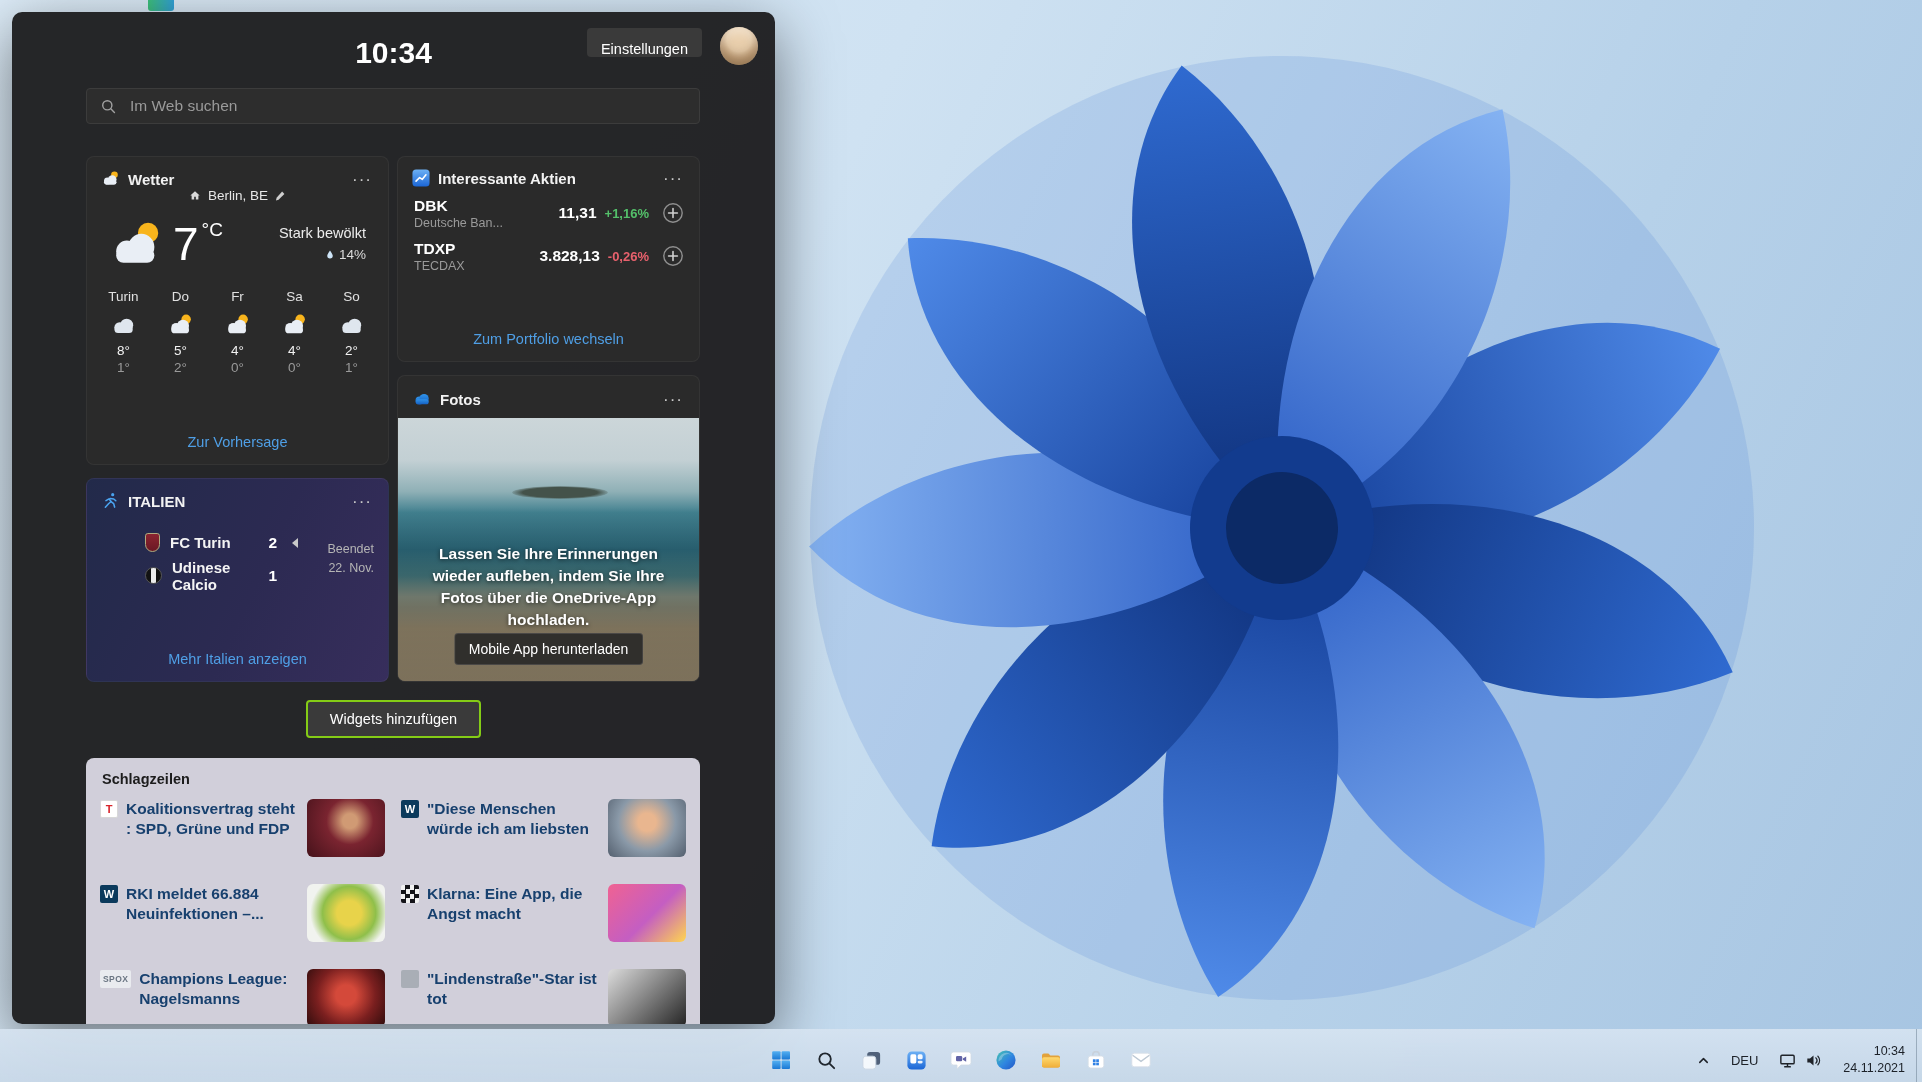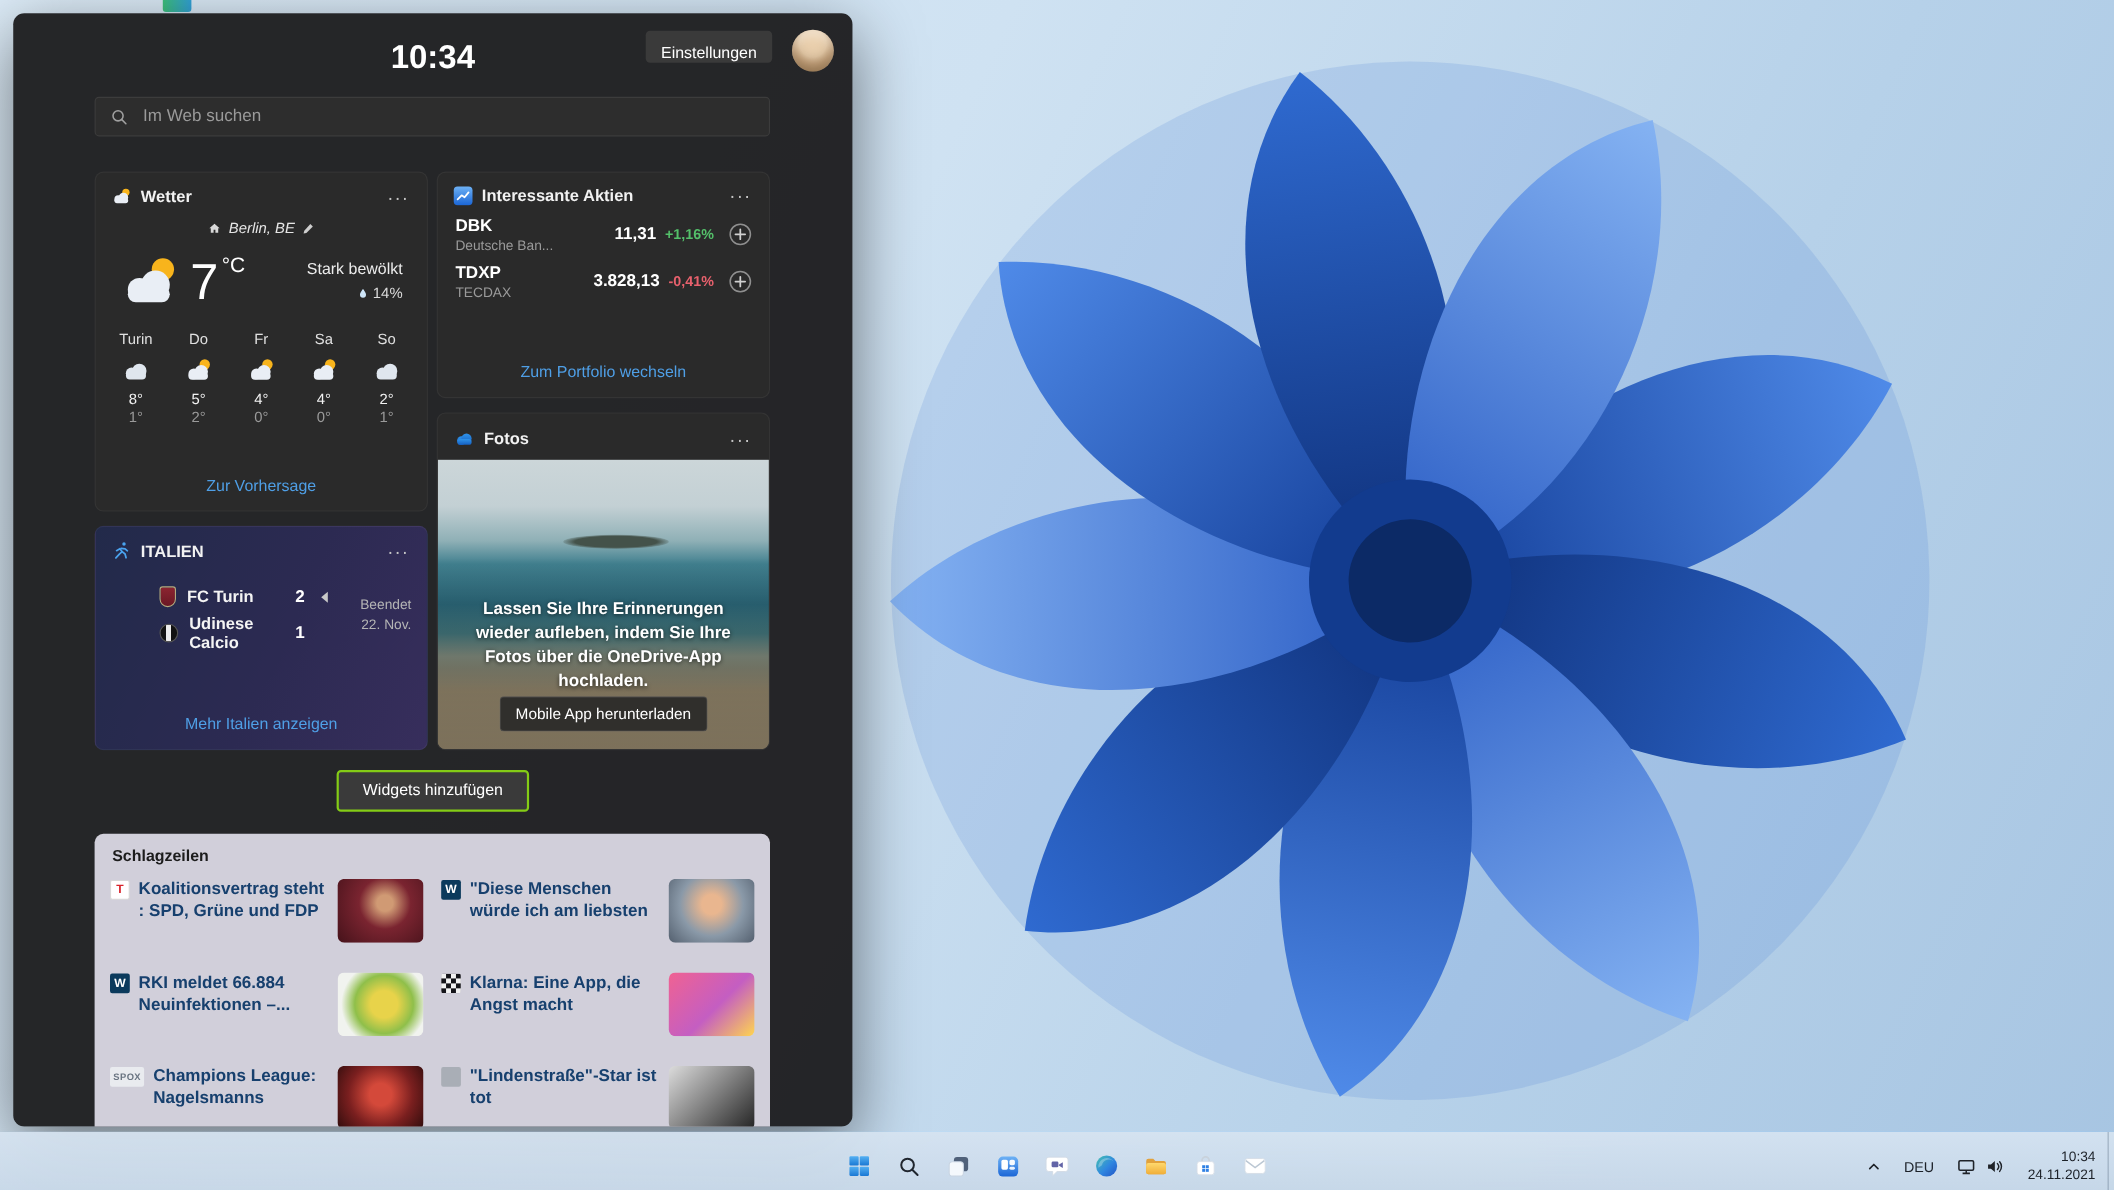--- a/index.html
+++ b/index.html
@@ -28,21 +28,21 @@
   .widget-grid{display:flex;gap:8px;margin:32px 75px 0 74px;flex:none;}
   .wcol{width:303px;display:flex;flex-direction:column;gap:13px;}
   .card{background:#2a2a2a;border-radius:8px;display:flex;flex-direction:column;position:relative;overflow:hidden;
     border:1px solid rgba(255,255,255,.05);cursor:pointer;}
   .card-head{display:flex;align-items:flex-end;gap:8px;padding:12px 12px 0 14px;flex:none;}
   .card-title{font-size:15px;font-weight:600;color:#f2f2f2;}
   .more-btn{margin-left:auto;background:none;border:none;color:#c8c8c8;font-size:17px;letter-spacing:1px;
     cursor:pointer;padding:0 4px;line-height:1;font-family:inherit;}
   
   .card.weather{height:307px;}
-  .loc-row{display:flex;align-items:center;justify-content:center;gap:6px;margin-top:12px;font-size:13.5px;color:#e6e6e6;cursor:pointer;font-style:italic;}
+  .loc-row{display:flex;align-items:center;justify-content:center;gap:6px;font-size:13.5px;color:#e6e6e6;cursor:pointer;}
   .current{display:flex;align-items:center;padding:0 22px 0 20px;margin-top:12px;}
   .temp{font-size:46px;font-weight:300;margin-left:8px;line-height:1;}
   .unit{font-size:19px;font-weight:400;align-self:flex-start;margin:4px 0 0 3px;}
   .cond{margin-left:auto;text-align:right;font-size:14.5px;color:#ececec;line-height:1.3;}
   .precip{display:flex;align-items:center;justify-content:flex-end;gap:3px;margin-top:3px;font-size:13.5px;color:#dcdcdc;}
   .forecast{display:flex;padding:0 8px;margin-top:16px;text-align:center;}
   .fc{flex:1;}
   .fday{font-size:13.5px;color:#e0e0e0;}
   .fc .wicon{display:block;margin:7px auto 5px;}
   .fhi{font-size:13.5px;color:#f2f2f2;}
@@ -374,21 +374,21 @@
               </svg>
           </button>
         </div>
         <div class="srow">
           <div>
             <div class="ssym">TDXP</div>
             <div class="sname">TECDAX</div>
           </div>
           <div class="sright">
             <span class="sprice">3.828,13</span>
-            <span class="schg down">-0,41%</span>
+            <span class="schg down">-0,26%</span>
           </div>
           <button class="plus-btn">
             <svg width="24" height="24" viewBox="0 0 24 24" fill="none">
                 <circle cx="12" cy="12" r="9.2" stroke="#8f8f8f" stroke-width="1.4"></circle>
                 <path d="M12 7.6v8.8M7.6 12h8.8" stroke="#d0d0d0" stroke-width="1.6" stroke-linecap="round"></path>
               </svg>
           </button>
         </div>
         <a class="wlink">Zum Portfolio wechseln</a>
       </div>

